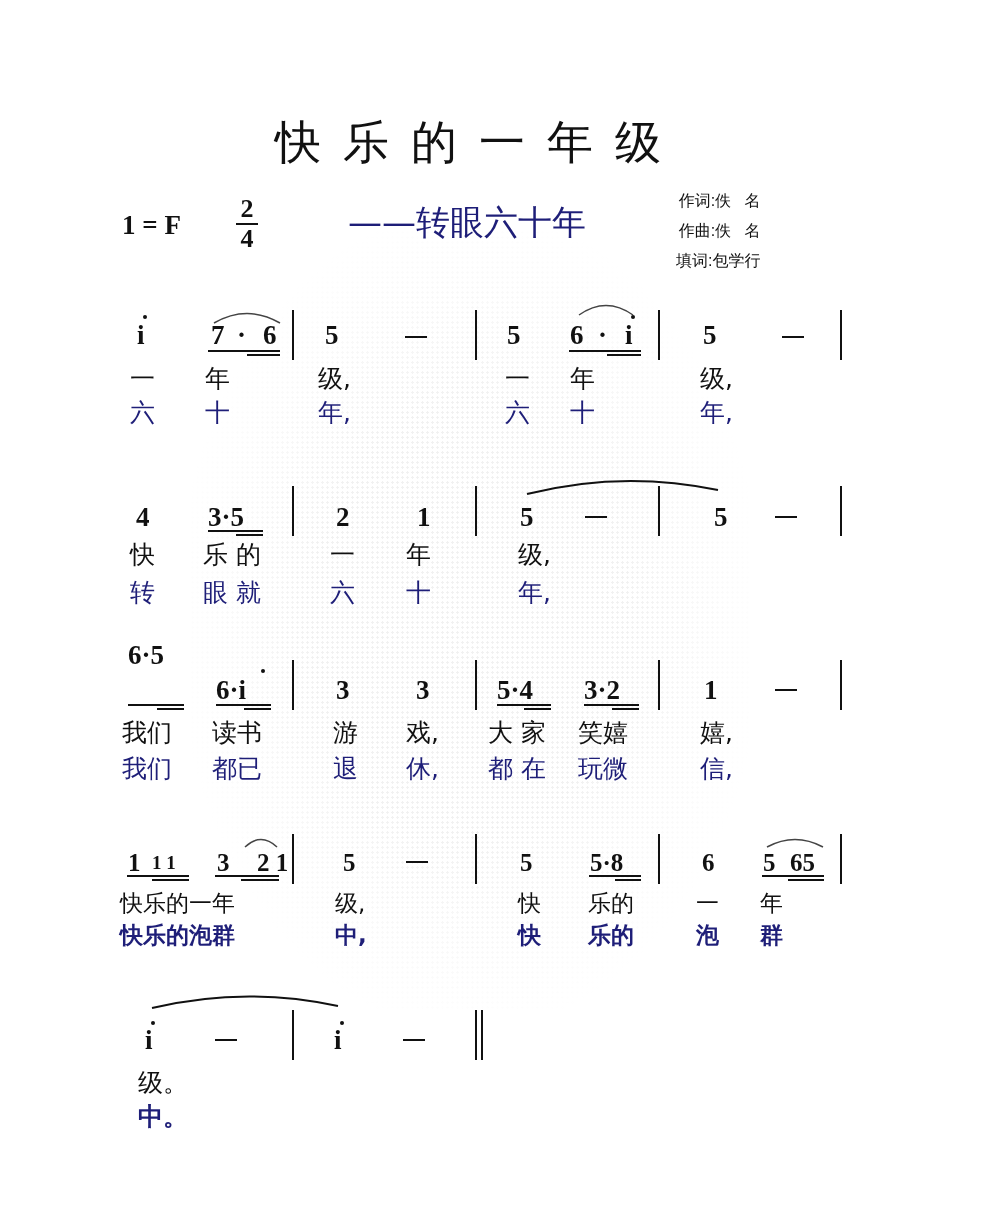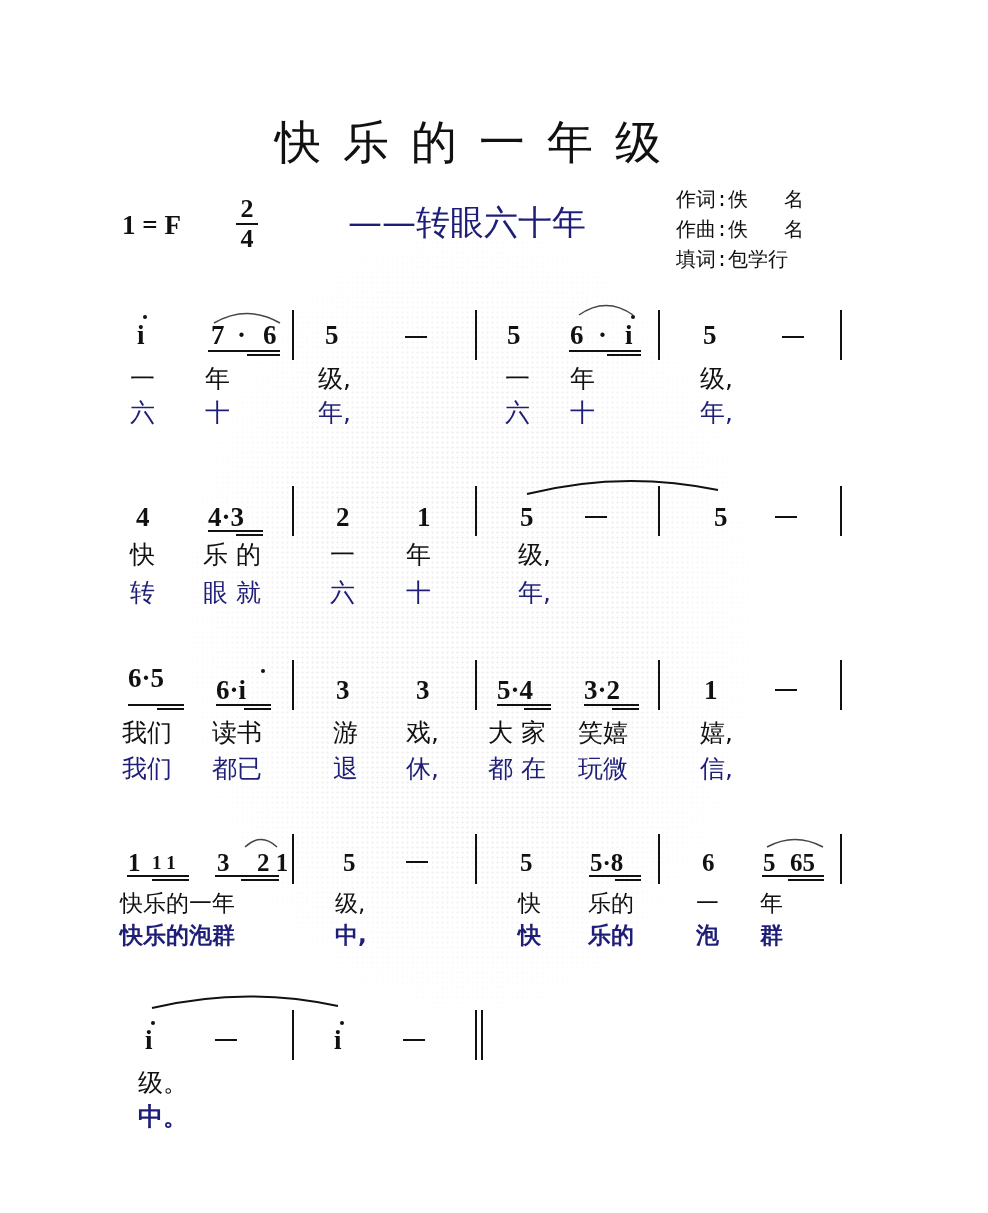--- a/index.html
+++ b/index.html
@@ -12,22 +12,22 @@
                mask-image: radial-gradient(ellipse at center, #000 40%, transparent 75%); }
   .title { position: absolute; left: 0; width: 958px; top: 112px; text-align: center;
            font-size: 46px; letter-spacing: 22px; font-family: "DejaVu Sans", sans-serif; font-weight: normal; }
   .key { position: absolute; left: 122px; top: 210px; font-family: "Liberation Serif", serif;
          font-weight: bold; font-size: 27px; }
   .timesig { position: absolute; left: 236px; top: 196px; width: 22px; text-align: center;
              font-family: "Liberation Serif", serif; font-weight: bold; font-size: 26px; line-height: 26px; }
   .timesig .bar { height: 2px; background: #111; margin: 1px 0; }
   .subtitle { position: absolute; left: 348px; top: 200px; font-size: 34px; color: #1e1e78;
               font-family: "DejaVu Sans", sans-serif; }
-  .credits { position: absolute; left: 676px; top: 186px; font-size: 20px; line-height: 30px;
-             font-family: Liberation Mono, monospace; }
+  .credits { position: absolute; left: 676px; top: 186px; font-size: 16px; line-height: 30px;
+             font-family: Liberation Sans, sans-serif; text-align: right; }
   .credits div { white-space: pre; }
 
   .n { position: absolute; font-family: "Liberation Serif", serif; font-weight: bold;
        font-size: 27px; line-height: 30px; }
   .dash { position: absolute; width: 22px; height: 2px; background: #111; }
   .barline { position: absolute; width: 2px; background: #111; }
   .ul { position: absolute; height: 2px; background: #111; }
   .hi { position: absolute; width: 4px; height: 4px; border-radius: 50%; background: #111; }
   .lyr { position: absolute; font-family: "DejaVu Sans", sans-serif; font-size: 25px; line-height: 30px; white-space: pre; }
   .lyr.b { color: #1e1e78; }
@@ -93,21 +93,21 @@
   <div class="lyr b" style="left:130px;top:398px">六</div>
   <div class="lyr b" style="left:205px;top:398px">十</div>
   <div class="lyr b" style="left:318px;top:398px">年,</div>
   <div class="lyr b" style="left:505px;top:398px">六</div>
   <div class="lyr b" style="left:570px;top:398px">十</div>
   <div class="lyr b" style="left:700px;top:398px">年,</div>
 </div>
 
 <div>
   <div class="n" style="left:136px;top:502px">4</div>
-  <div class="n" style="left:208px;top:502px">4·3</div>
+  <div class="n" style="left:208px;top:502px">3·5</div>
   <div class="ul" style="left:208px;top:530px;width:55px"></div>
   <div class="ul" style="left:236px;top:534px;width:27px"></div>
   <div class="barline" style="left:292px;top:486px;height:50px"></div>
   <div class="n" style="left:336px;top:502px">2</div>
   <div class="n" style="left:417px;top:502px">1</div>
   <div class="barline" style="left:475px;top:486px;height:50px"></div>
   <svg class="tie" style="left:525px;top:476px" width="195" height="20">
       <path d="M2 18 Q97 -6 193 14" fill="none" stroke="#111" stroke-width="2"></path>
     </svg>
   <div class="n" style="left:520px;top:502px">5</div>
@@ -123,21 +123,21 @@
   <div class="lyr" style="left:406px;top:540px">年</div>
   <div class="lyr" style="left:518px;top:540px">级,</div>
   <div class="lyr b" style="left:130px;top:578px">转</div>
   <div class="lyr b" style="left:203px;top:578px">眼 就</div>
   <div class="lyr b" style="left:330px;top:578px">六</div>
   <div class="lyr b" style="left:406px;top:578px">十</div>
   <div class="lyr b" style="left:518px;top:578px">年,</div>
 </div>
 
 <div>
-  <div class="n" style="left:128px;top:663px">6·5</div>
+  <div class="n" style="left:128px;top:640px">6·5</div>
   <div class="ul" style="left:128px;top:704px;width:56px"></div>
   <div class="ul" style="left:157px;top:708px;width:27px"></div>
   <div class="n" style="left:216px;top:675px">6·i</div>
   <div class="hi" style="left:261px;top:669px"></div>
   <div class="ul" style="left:216px;top:704px;width:55px"></div>
   <div class="ul" style="left:244px;top:708px;width:27px"></div>
   <div class="barline" style="left:292px;top:660px;height:50px"></div>
   <div class="n" style="left:336px;top:675px">3</div>
   <div class="n" style="left:416px;top:675px">3</div>
   <div class="barline" style="left:475px;top:660px;height:50px"></div>

